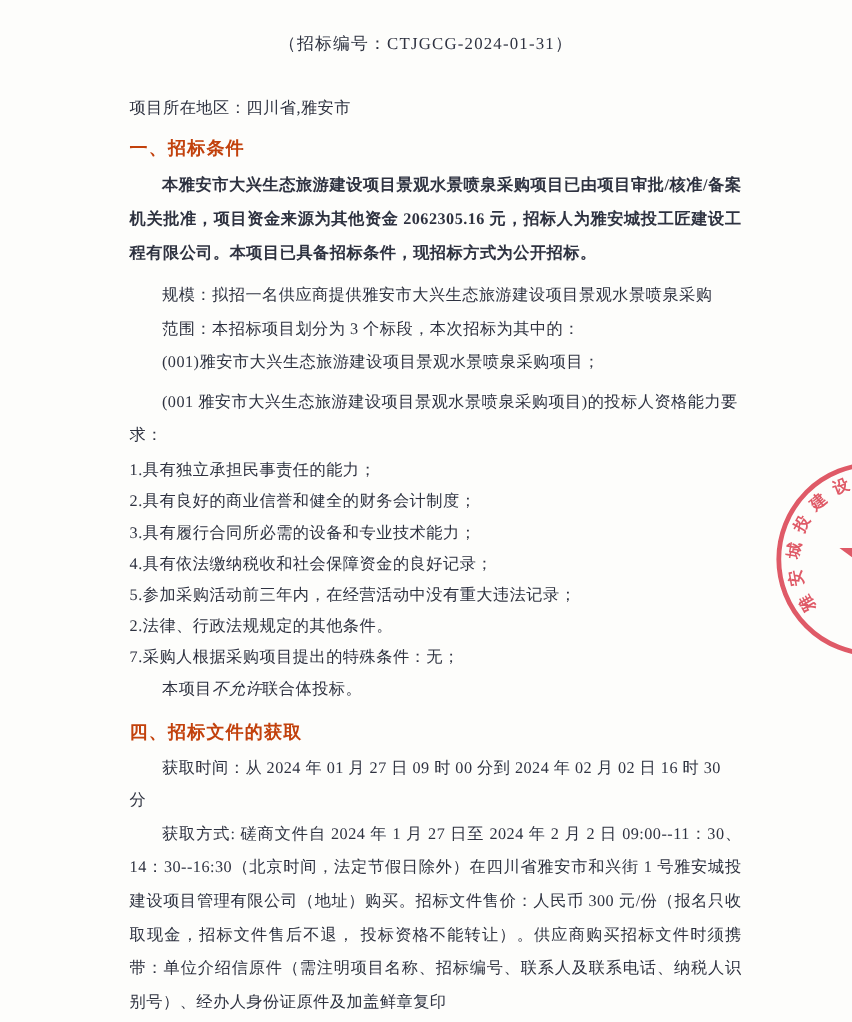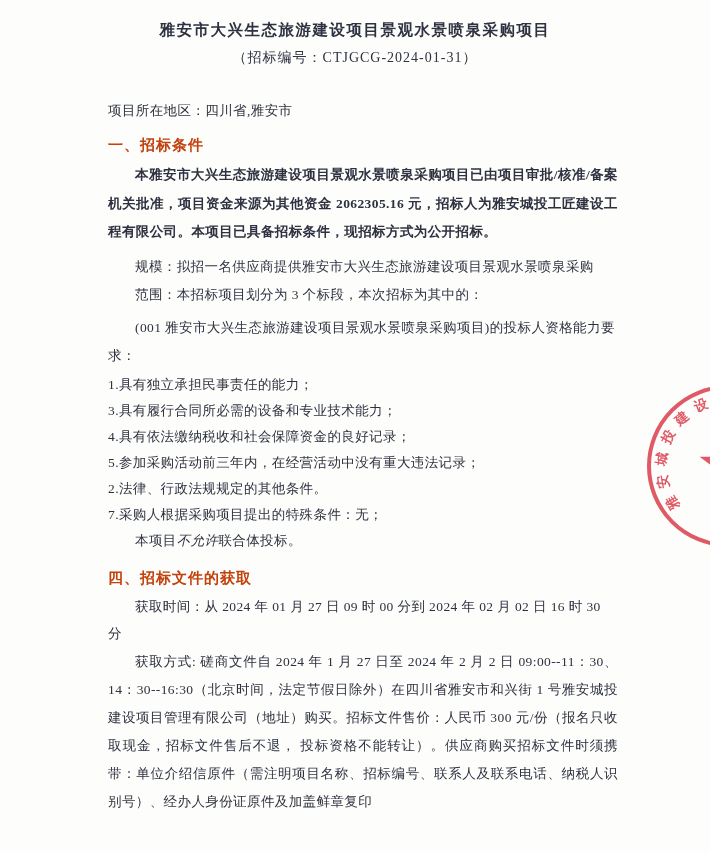--- a/index.html
+++ b/index.html
@@ -53,39 +53,40 @@
     opacity:0.88; pointer-events:none;
   }
   .seal svg { display:block; }
 </style>
 </head>
 <body>
 
 <div class="page">
 
   <div class="titles">
-    <div class="title-main">雅安市大兴生态旅游建设项目景观水景喷泉采购项目</div>
     <div class="title-sub">（招标编号：CTJGCG-2024-01-31）</div>
   </div>
 
   <div class="content">
 
     <div class="loc-line">项目所在地区：四川省,雅安市</div>
 
     <div class="sec-heading">一、招标条件</div>
     <div class="para">本雅安市大兴生态旅游建设项目景观水景喷泉采购项目已由项目审批/核准/备案机关批准，项目资金来源为其他资金 2062305.16 元，招标人为雅安城投工匠建设工程有限公司。本项目已具备招标条件，现招标方式为公开招标。</div>
 
     <div class="s2-block">
       <div class="ind-line">规模：拟招一名供应商提供雅安市大兴生态旅游建设项目景观水景喷泉采购</div>
       <div class="ind-line">范围：本招标项目划分为 3 个标段，本次招标为其中的：</div>
+      <div class="ind-line">(001)雅安市大兴生态旅游建设项目景观水景喷泉采购项目；</div>
     </div>
 
     <div class="intro-line">(001 雅安市大兴生态旅游建设项目景观水景喷泉采购项目)的投标人资格能力要求：</div>
     <div class="req-list">
       <div class="req-item">1.具有独立承担民事责任的能力；</div>
+      <div class="req-item">2.具有良好的商业信誉和健全的财务会计制度；</div>
       <div class="req-item">3.具有履行合同所必需的设备和专业技术能力；</div>
       <div class="req-item">4.具有依法缴纳税收和社会保障资金的良好记录；</div>
       <div class="req-item">5.参加采购活动前三年内，在经营活动中没有重大违法记录；</div>
       <div class="req-item">2.法律、行政法规规定的其他条件。</div>
       <div class="req-item">7.采购人根据采购项目提出的特殊条件：无；</div>
     </div>
     <div class="joint-line"><span>本项目</span><span class="joint-em">不允许</span><span>联合体投标。</span></div>
 
     <div class="sec-heading">四、招标文件的获取</div>
     <div class="time-line">获取时间：从 2024 年 01 月 27 日  09 时 00 分到 2024 年 02 月 02 日  16 时 30 分</div>

